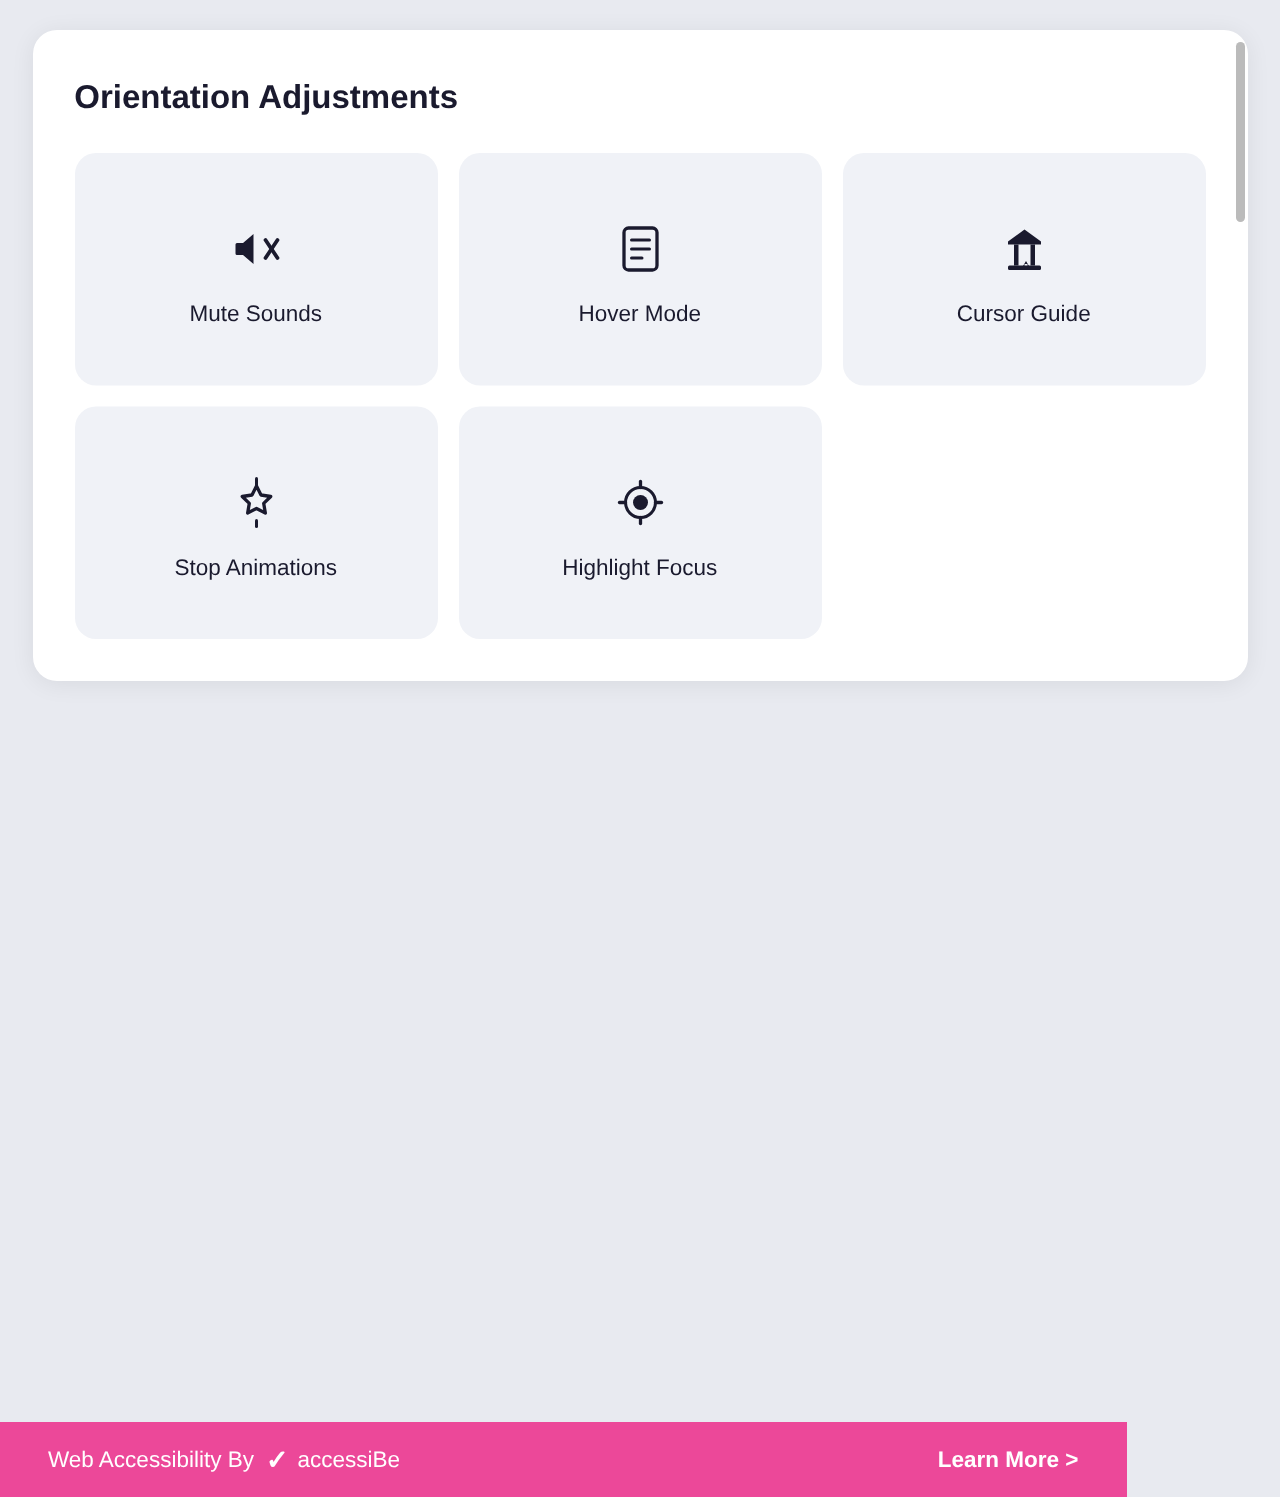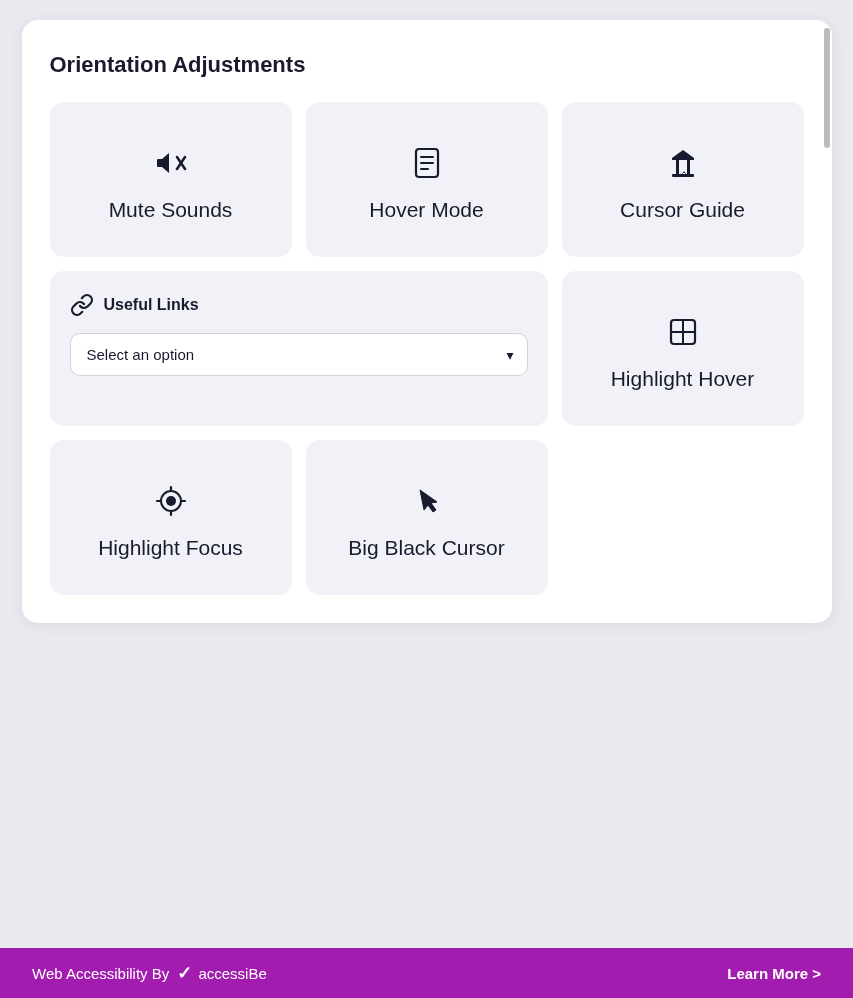--- a/index.html
+++ b/index.html
@@ -45,21 +45,21 @@
       min-height: 155px;
       transition: background 0.15s;
     }
     .card .icon {
       font-size: 32px;
       margin-bottom: 16px;
       color: #1a1a2e;
       line-height: 1;
     }
     .card .label {
-      font-size: 21px;
+      font-size: 15px;
       font-weight: 500;
       color: #1a1a2e;
       text-align: center;
     }
     
     .useful-links-card {
       background: #f0f2f7;
       border-radius: 14px;
       display: flex;
       flex-direction: column;
@@ -108,22 +108,22 @@
       transform: translateY(-50%);
       pointer-events: none;
       color: #1a1a2e;
       font-size: 14px;
     }
     
     .footer {
       position: fixed;
       bottom: 0;
       left: 0;
-      width: 853px;
-      background: #a21caf;
+      width: 751px;
+      background: #ec4899;
       color: #fff;
       display: flex;
       align-items: center;
       justify-content: space-between;
       padding: 14px 32px;
       font-size: 15px;
       font-weight: 500;
       border-radius: 0 0 0 0;
     }
     .footer-left {
@@ -201,73 +201,48 @@
           <path d="M19 6L8 14v2h22v-2L19 6z" fill="#1a1a2e"></path>
           <rect x="12" y="16" width="3" height="14" fill="#1a1a2e"></rect>
           <rect x="23" y="16" width="3" height="14" fill="#1a1a2e"></rect>
           <rect x="8" y="30" width="22" height="3" rx="1" fill="#1a1a2e"></rect>
           <path d="M20 27l3 5h-2v-3h-2v3h-2l3-5z" fill="#1a1a2e"></path>
         </svg>
       </span>
       <span class="label">Cursor Guide</span>
     </div>
 
-    <div class="useful-links-card">
-      <div class="useful-links-header">
-        <span class="icon">
-          <svg width="24" height="24" viewBox="0 0 24 24" fill="none">
-            <path d="M10 13a5 5 0 007.54.54l3-3a5 5 0 00-7.07-7.07l-1.72 1.71" stroke="#1a1a2e" stroke-width="2.2" stroke-linecap="round" stroke-linejoin="round"></path>
-            <path d="M14 11a5 5 0 00-7.54-.54l-3 3a5 5 0 007.07 7.07l1.71-1.71" stroke="#1a1a2e" stroke-width="2.2" stroke-linecap="round" stroke-linejoin="round"></path>
-          </svg>
-        </span>
-        <span class="label">Useful Links</span>
-      </div>
-      <div class="select-wrapper">
-        <select>
-          <option value="">Select an option</option>
-        </select>
-        <span class="select-arrow">▾</span>
-      </div>
-    </div>
-
-
-
-    <div class="card">
-      <span class="icon">
-        <svg width="38" height="38" viewBox="0 0 38 38" fill="none">
-          <rect x="7" y="7" width="24" height="24" rx="3" stroke="#1a1a2e" stroke-width="2.2" fill="none"></rect>
-          <line x1="7" y1="19" x2="31" y2="19" stroke="#1a1a2e" stroke-width="2" stroke-linecap="round"></line>
-          <line x1="19" y1="7" x2="19" y2="31" stroke="#1a1a2e" stroke-width="2" stroke-linecap="round"></line>
-        </svg>
-      </span>
-      <span class="label">Highlight Hover</span>
-    </div>
+
+    <div class="card">
+      <span class="icon">
+        <svg width="38" height="38" viewBox="0 0 38 38" fill="none">
+          <path d="M19 8l3 6 6.5 1-4.7 4.6 1.1 6.4L19 23l-5.9 3 1.1-6.4L9.5 15l6.5-1 3-6z" stroke="#1a1a2e" stroke-width="2.2" stroke-linejoin="round" fill="none"></path>
+          <line x1="19" y1="3" x2="19" y2="7" stroke="#1a1a2e" stroke-width="2" stroke-linecap="round"></line>
+          <line x1="19" y1="31" x2="19" y2="35" stroke="#1a1a2e" stroke-width="2" stroke-linecap="round"></line>
+        </svg>
+      </span>
+      <span class="label">Stop Animations</span>
+    </div>
+
+
 
     <div class="card">
       <span class="icon">
         <svg width="38" height="38" viewBox="0 0 38 38" fill="none">
           <circle cx="19" cy="19" r="5" fill="#1a1a2e"></circle>
           <circle cx="19" cy="19" r="10" stroke="#1a1a2e" stroke-width="2" fill="none"></circle>
           <line x1="19" y1="5" x2="19" y2="9" stroke="#1a1a2e" stroke-width="2.2" stroke-linecap="round"></line>
           <line x1="19" y1="29" x2="19" y2="33" stroke="#1a1a2e" stroke-width="2.2" stroke-linecap="round"></line>
           <line x1="5" y1="19" x2="9" y2="19" stroke="#1a1a2e" stroke-width="2.2" stroke-linecap="round"></line>
           <line x1="29" y1="19" x2="33" y2="19" stroke="#1a1a2e" stroke-width="2.2" stroke-linecap="round"></line>
         </svg>
       </span>
       <span class="label">Highlight Focus</span>
     </div>
 
-    <div class="card">
-      <span class="icon">
-        <svg width="38" height="38" viewBox="0 0 38 38" fill="none">
-          <path d="M12 8l4 20 4-5 5 7 3-2-5-7 6-1L12 8z" fill="#1a1a2e" stroke="#1a1a2e" stroke-width="1" stroke-linejoin="round"></path>
-        </svg>
-      </span>
-      <span class="label">Big Black Cursor</span>
-    </div>
 
   </div>
 
   <div class="scrollbar-area">
     <div class="scrollbar-thumb"></div>
   </div>
 </div>
 
 <div class="footer">
   <div class="footer-left">

